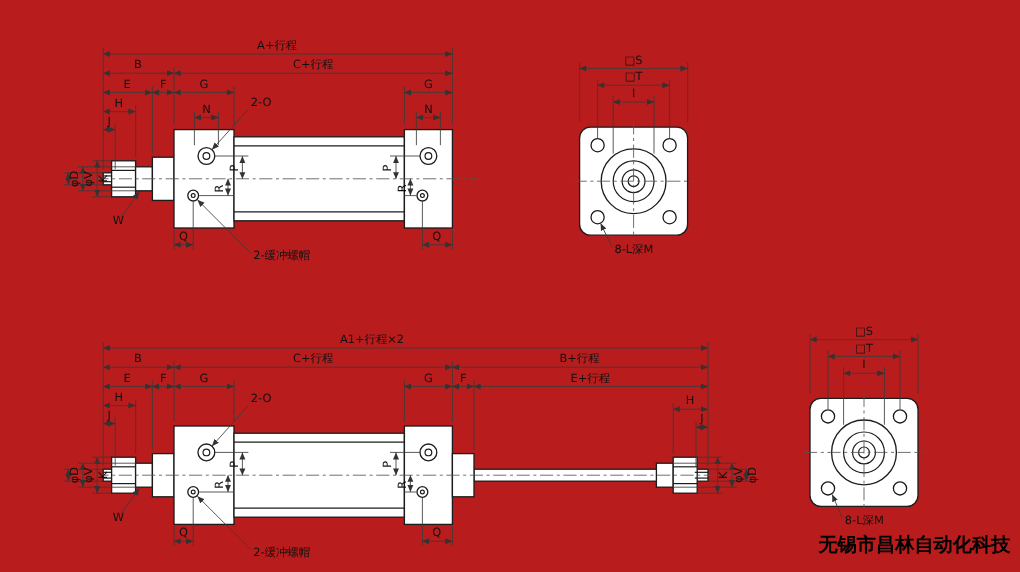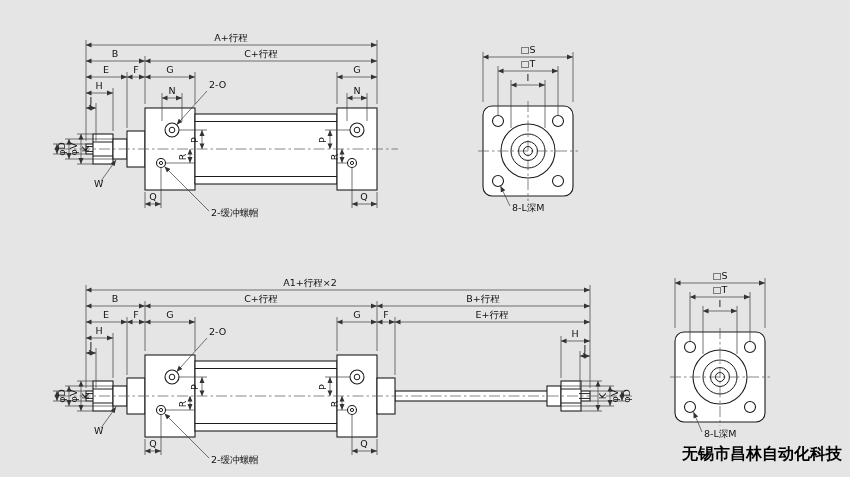--- a/index.html
+++ b/index.html
@@ -1,16 +1,16 @@
 <!DOCTYPE html>
 <html><head>
 <meta charset="utf-8">
 <style>
   html,body{margin:0;padding:0;background:#ffffff;}
-  .canvas{position:relative;width:850px;height:477px;background:#e5e5e5;overflow:hidden;}
+  .canvas{position:relative;width:850px;height:477px;background:#b91c1c;overflow:hidden;}
   svg{display:block;}
   .shape{fill:#ffffff;stroke:#1c1c1c;stroke-width:1.1;}
   .sline{stroke:#1c1c1c;stroke-width:1;fill:none;}
   .ext{stroke:#3a3a3a;stroke-width:0.7;fill:none;}
   .dim{stroke:#3a3a3a;stroke-width:0.7;fill:none;}
   .ldr{stroke:#3a3a3a;stroke-width:0.7;fill:none;}
   .cl{stroke:#555;stroke-width:0.7;stroke-dasharray:11 3 2.5 3;fill:none;}
   text{font-family:"DejaVu Sans","Liberation Sans",sans-serif;font-size:9.5px;fill:#111;}
   .dimlab{text-anchor:middle;}
   .note{text-anchor:start;}

